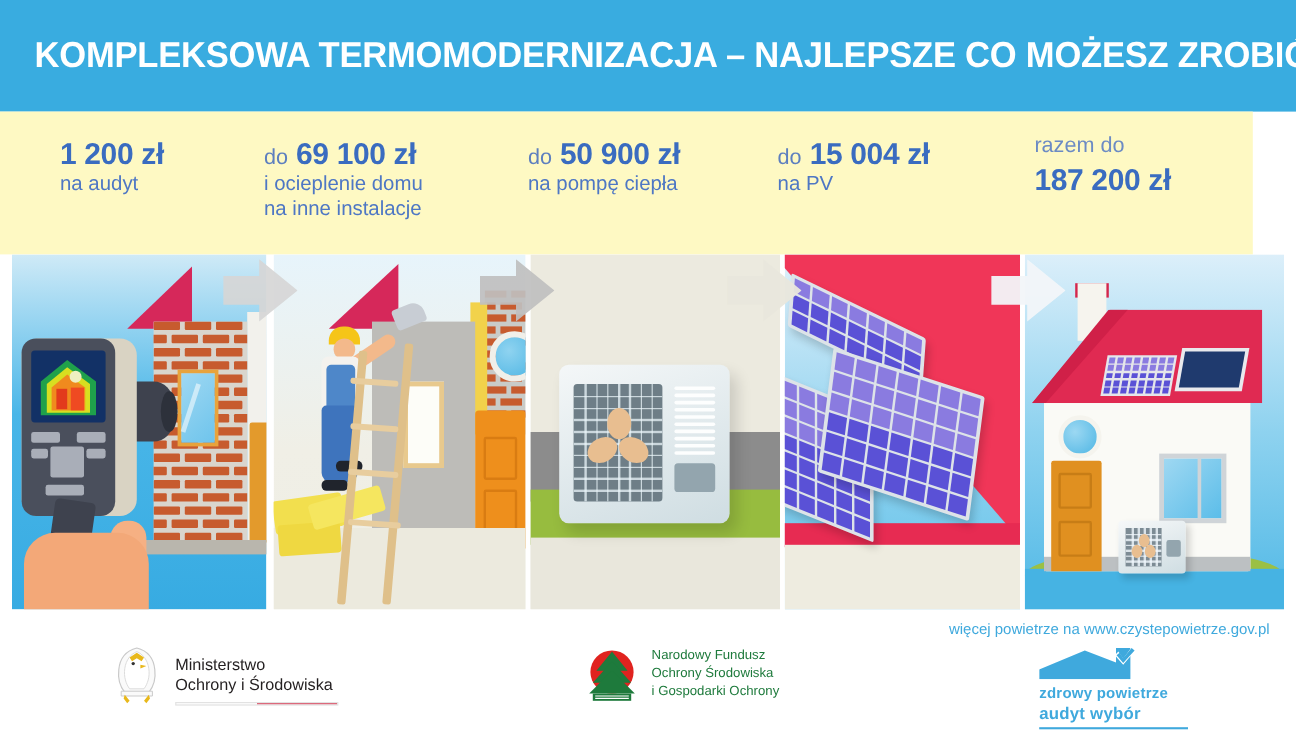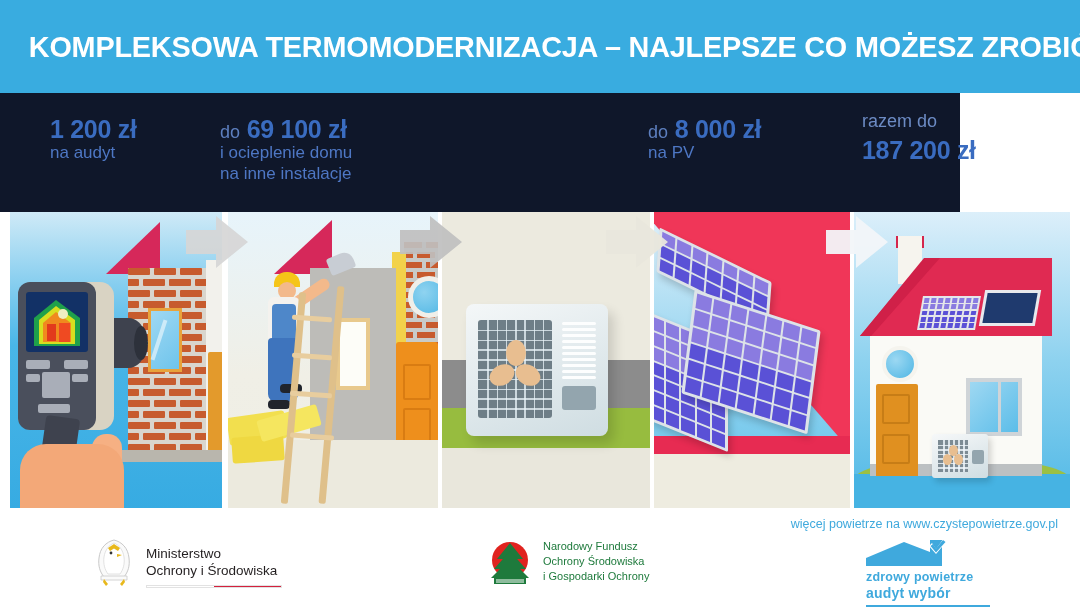--- a/index.html
+++ b/index.html
@@ -25,22 +25,22 @@
     letter-spacing: -0.2px;
     padding-left: 30px;
     white-space: nowrap;
     transform: scaleX(0.96);
     transform-origin: left center;
   }
 
   
   .labels {
     position: absolute; left: 0; top: 93px;
-    width: 960px; height: 119px;
-    background: #0f172a;
+    width: 1044px; height: 119px;
+    background: #fef9c3;
     padding-left: 31px;
   }
   .label-col { position: absolute; top: 22px; }
   .amount {
     font-size: 25px; font-weight: bold;
     color: #3A6CC0; line-height: 1.12;
     white-space: nowrap; letter-spacing: -0.3px;
   }
   .amount .pre {
     font-size: 18px; font-weight: normal;
@@ -257,25 +257,32 @@
 
   <div class="label-col" id="col2">
     <div class="amount">
       <span class="pre">do</span>
       <span>69 100 zł</span>
     </div>
     <div class="sub">i ocieplenie domu</div>
     <div class="sub">na inne instalacje</div>
   </div>
 
+  <div class="label-col" id="col3">
+    <div class="amount">
+      <span class="pre">do</span>
+      <span>50 900 zł</span>
+    </div>
+    <div class="sub">na pompę ciepła</div>
+  </div>
 
   <div class="label-col" id="col4">
     <div class="amount">
       <span class="pre">do</span>
-      <span>8 000 zł</span>
+      <span>15 004 zł</span>
     </div>
     <div class="sub">na PV</div>
   </div>
 
   <div class="label-col total" id="col5">
     <div class="pre-line">razem do</div>
     <div class="amount">187 200 zł</div>
   </div>
 </div>
 

